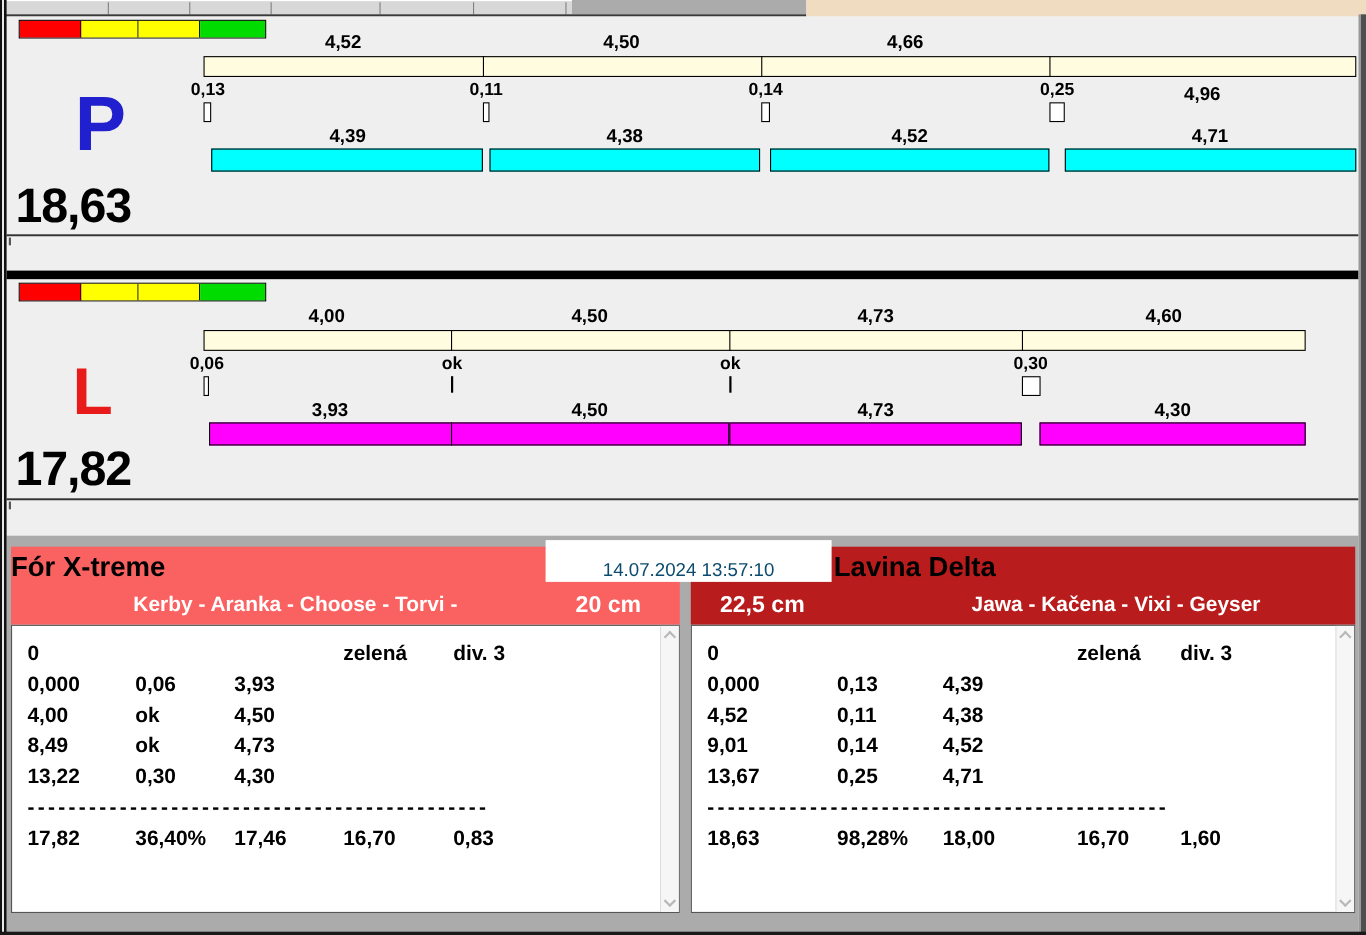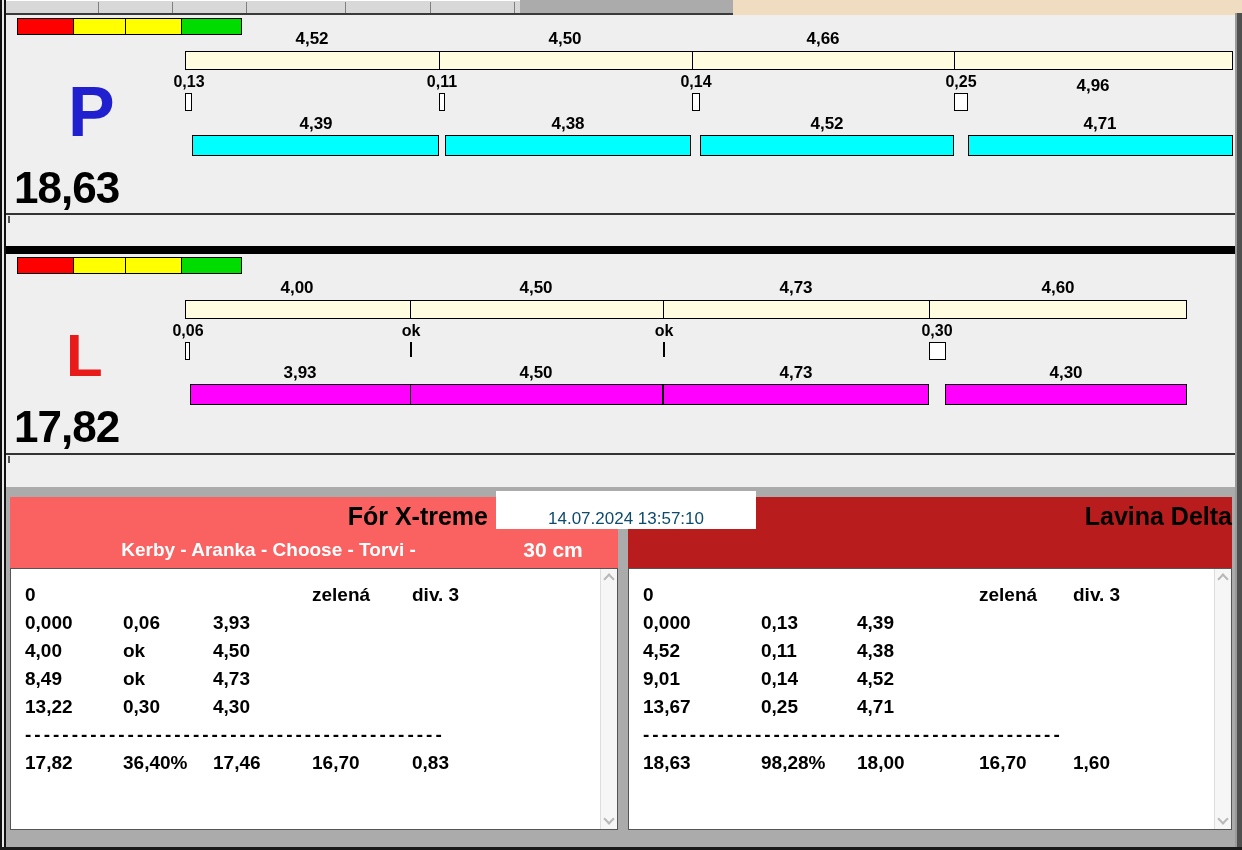--- a/index.html
+++ b/index.html
@@ -48,21 +48,21 @@
   .split-divider{position:absolute;top:calc(36px + var(--so));height:19px;width:1px;background:#000;}
   .change-box{position:absolute;top:calc(78px + var(--so));height:18px;background:#fff;border:1px solid #000;}
   .ok-tick{position:absolute;top:calc(78px + var(--so));height:15px;width:2px;background:#000;}
   .run-bar{position:absolute;top:calc(120px + var(--so));height:21px;border:1px solid #000;}
 
   
   .bottom-section{position:absolute;left:6px;top:487px;width:1229px;height:363px;background:#ABABAB;}
   .team-header{position:absolute;top:10px;height:71px;color:#fff;}
   .header--left{left:4px;width:608px;background:#FA6161;}
   .header--right{left:622px;width:604px;background:#6161E8;}
-  .team-name{font-size:25px;line-height:30px;font-weight:bold;color:#000;text-align:right;margin-top:4px;}
+  .team-name{font-size:25px;line-height:30px;font-weight:bold;color:#000;text-align:left;margin-top:4px;}
   .header--left .team-name{padding-right:130px;}
   .header--right .team-name{padding-left:130px;}
   .header-line2{display:flex;margin-top:7px;align-items:center;}
   .team-dogs{flex:1;text-align:center;font-size:19px;font-weight:bold;color:#fff;padding-left:39px;}
   .team-height{width:130px;text-align:center;font-size:21px;font-weight:bold;color:#fff;}
 
   .datetime-box{position:absolute;left:490px;top:4px;width:260px;height:38px;background:#fff;z-index:5;
     display:flex;align-items:flex-end;justify-content:center;font-size:17px;color:#0c4a6e;}
 
   .results-table{position:absolute;top:81px;height:262px;background:#fff;border:1px solid #555;}
@@ -189,26 +189,30 @@
   <div class="bottom-section">
 
     <div class="datetime-box">
       <span>14.07.2024 13:57:10</span>
     </div>
 
     <div class="team-header header--left" style="background: rgb(250, 97, 97);">
       <div class="team-name">Fór X-treme</div>
       <div class="header-line2">
         <div class="team-dogs">Kerby - Aranka - Choose - Torvi -</div>
-        <div class="team-height">30 cm</div>
+        <div class="team-height">20 cm</div>
       </div>
     </div>
 
     <div class="team-header header--right" style="background: #b91c1c;">
       <div class="team-name">Lavina Delta</div>
+      <div class="header-line2">
+        <div class="team-height">22,5 cm</div>
+        <div class="team-dogs">Jawa - Kačena - Vixi - Geyser</div>
+      </div>
     </div>
 
     <div class="results-table table--left">
       <div class="table-body">
           <div class="trow header-line">
             <span class="tcell">0</span>
             <span class="tcell"></span>
             <span class="tcell"></span>
             <span class="tcell">zelená</span>
             <span class="tcell">div. 3</span>

